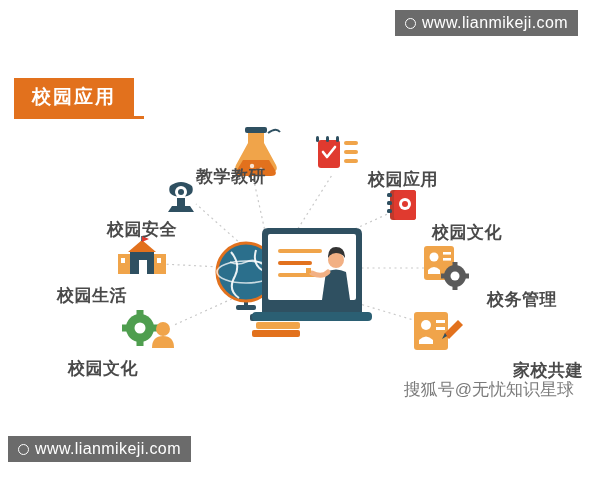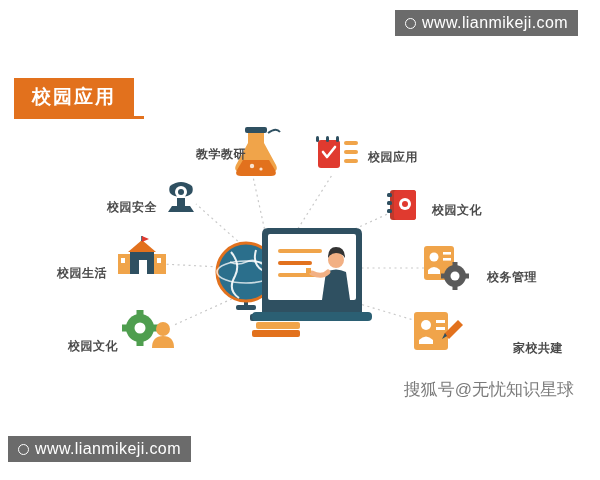--- a/index.html
+++ b/index.html
@@ -72,25 +72,26 @@
     left: 14px;
     top: 116px;
     width: 130px;
     height: 3px;
     background: #e2711d;
   }
 
   
   .node-label {
     position: absolute;
-    font-size: 12px;
+    font-size: 17px;
     color: #4a4a4a;
     font-weight: bold;
     white-space: nowrap;
     letter-spacing: 0.5px;
+    margin-top: 19px;
   }
 
   
   #credit {
     position: absolute;
     right: 26px;
     top: 378px;
     font-size: 17px;
     color: #7b7b7b;
     white-space: nowrap;

